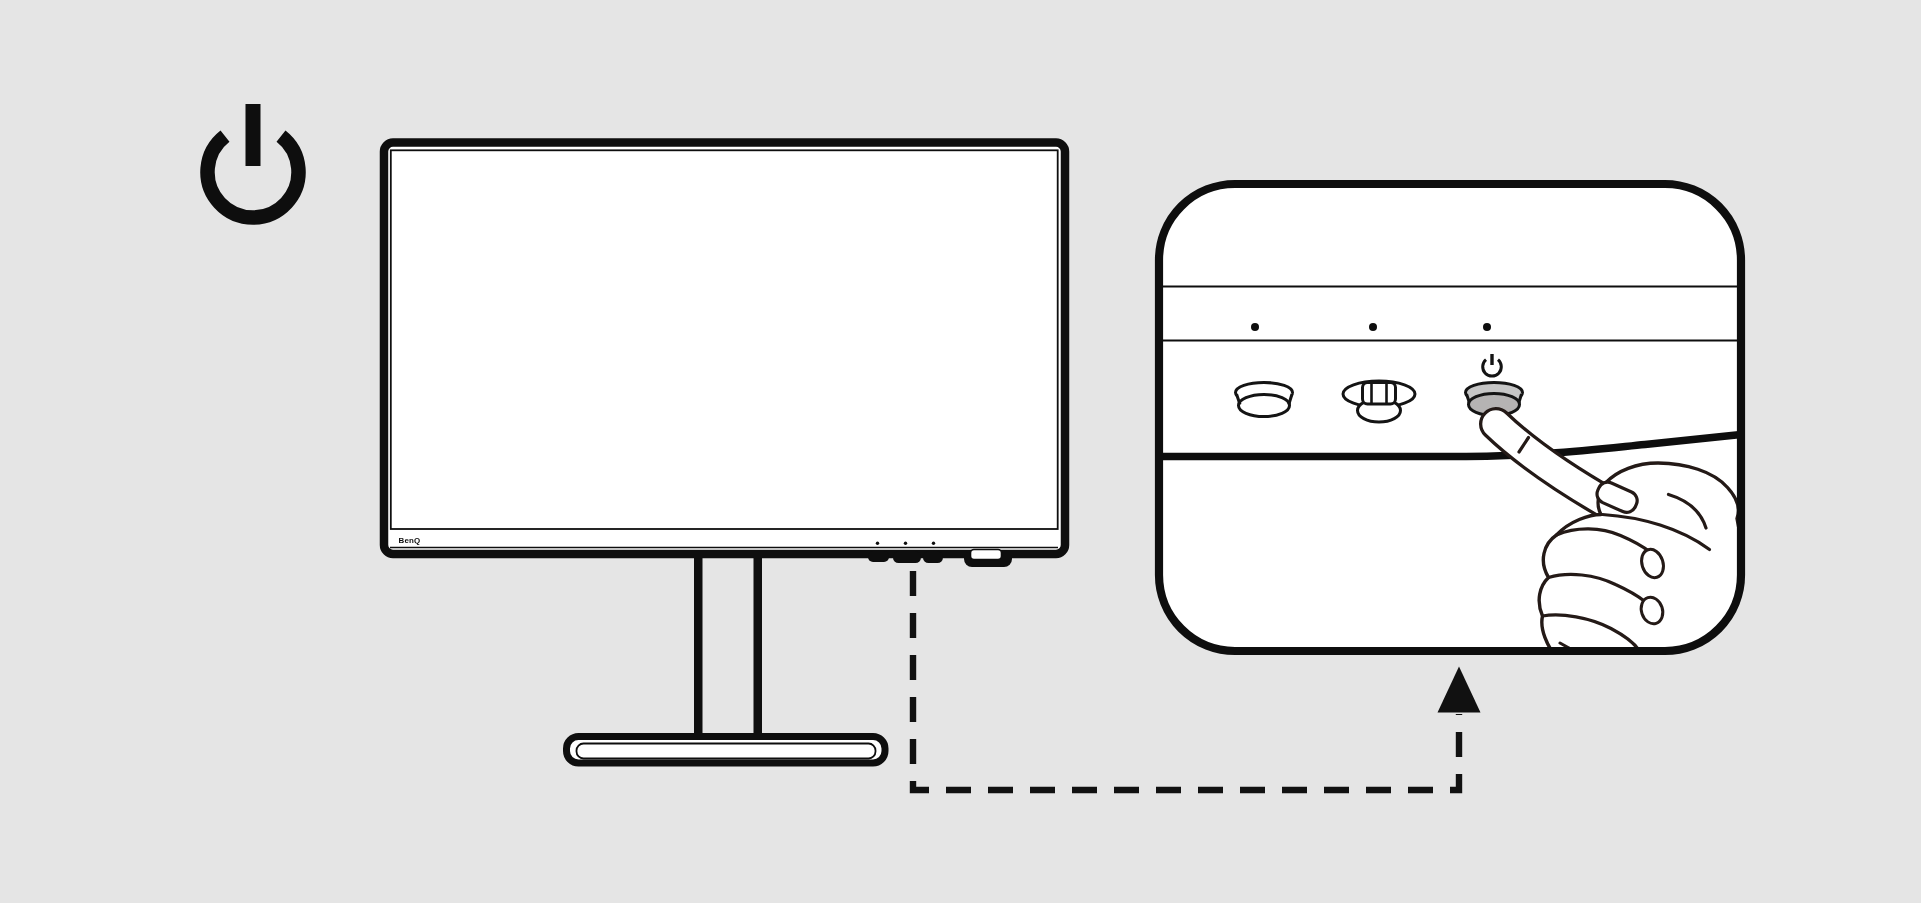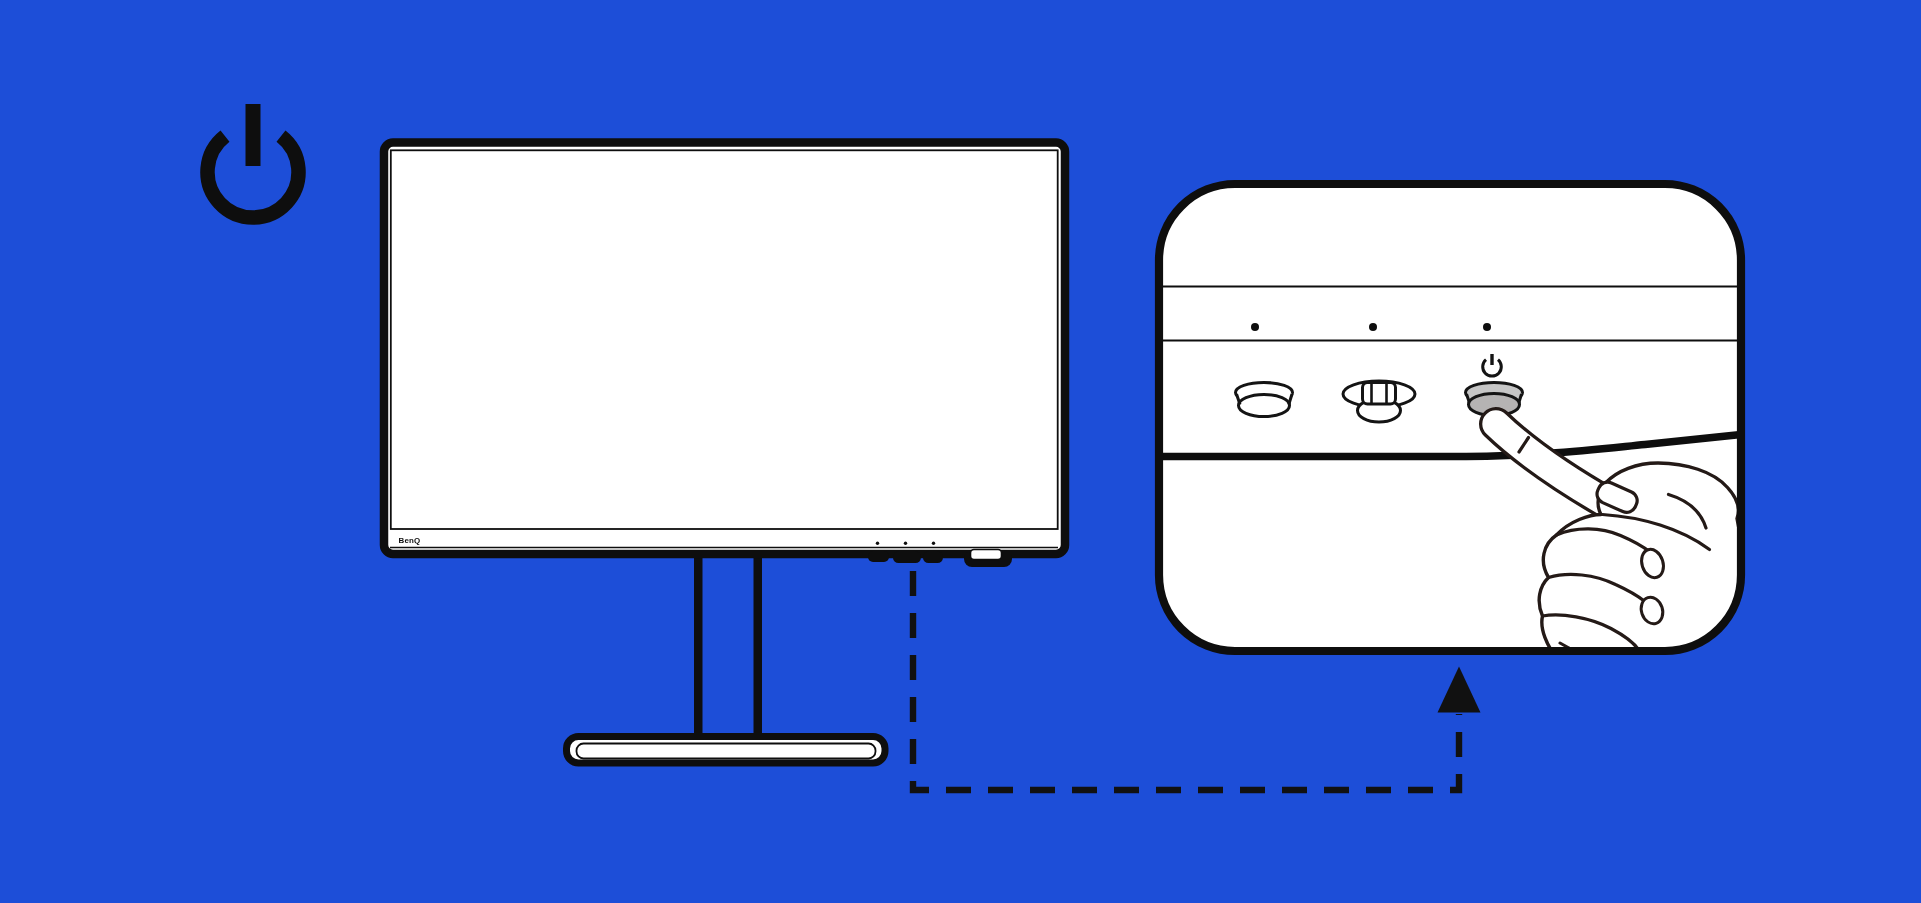--- a/index.html
+++ b/index.html
@@ -1,16 +1,16 @@
 <!DOCTYPE html>
 <html><head>
 <meta charset="utf-8">
 <style>
   html,body{margin:0;padding:0;background:#ffffff;}
-  .canvas{position:relative;width:1921px;height:903px;background:#1d4ed8;overflow:hidden;}
+  .canvas{position:relative;width:1921px;height:903px;background:#e5e5e5;overflow:hidden;}
   svg{display:block;}
   .brand{font-family:"Liberation Sans",sans-serif;font-weight:700;}
 </style>
 </head>
 <body>
 
 <div class="canvas">
 <svg width="1921" height="903" viewBox="0 0 1921 903">
   <defs>
     <clipPath id="calloutClip">

